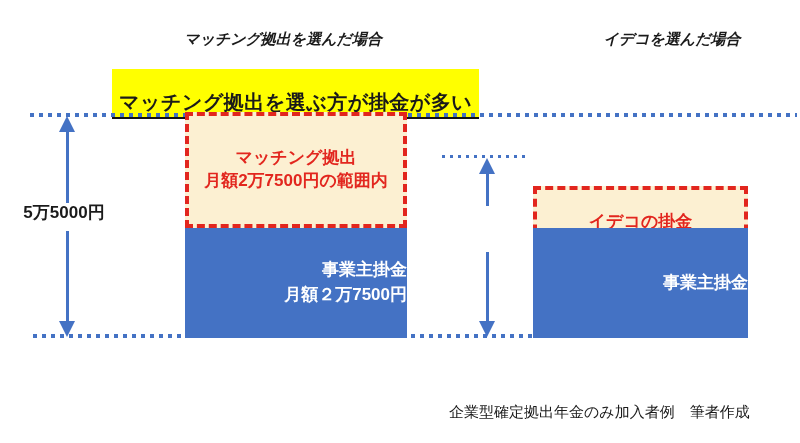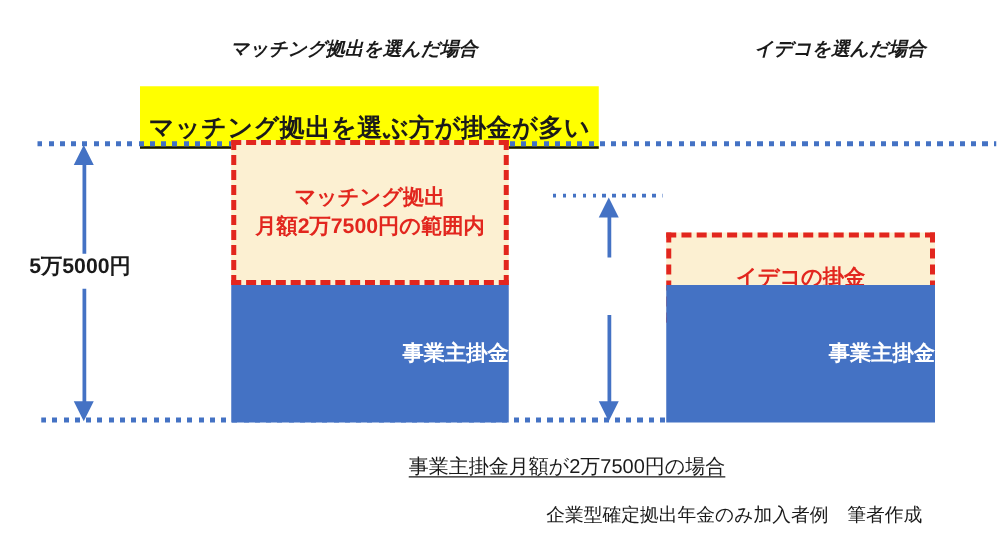--- a/index.html
+++ b/index.html
@@ -37,21 +37,21 @@
     background:var(--bar-blue);
     display:flex;flex-direction:column;align-items:flex-end;justify-content:center;
     color:#ffffff;font-weight:bold;font-size:17px;line-height:1.45;text-align:center;
     box-sizing:border-box;
   }
   .vshaft{width:3px;background:var(--bar-blue);}
   .tri-up{width:0;height:0;border-left:8px solid transparent;border-right:8px solid transparent;border-bottom:16px solid var(--bar-blue);}
   .tri-down{width:0;height:0;border-left:8px solid transparent;border-right:8px solid transparent;border-top:16px solid var(--bar-blue);}
   .measure-label{font-size:17px;font-weight:bold;text-align:center;line-height:1.2;}
   .caption{left:327px;top:363px;font-size:16px;text-decoration:underline;text-underline-offset:3px;white-space:nowrap;}
-  .credit{left:437px;top:403px;font-size:15px;white-space:nowrap;}
+  .credit{left:449px;top:403px;font-size:15px;white-space:nowrap;}
 </style>
 </head>
 <body>
 
 <div class="canvas">
 
   <div class="abs centered col-header" style="left:283px;">マッチング拠出を選んだ場合</div>
   <div class="abs centered col-header" style="left:672px;">イデコを選んだ場合</div>
 
   <div class="abs main-title">マッチング拠出を選ぶ方が掛金が多い</div>
@@ -70,25 +70,25 @@
   <div class="abs vshaft" style="left:486px;top:172px;height:34px;"></div>
   <div class="abs vshaft" style="left:486px;top:252px;height:70px;"></div>
   <div class="abs tri-down" style="left:479px;top:321px;"></div>
 
   <div class="abs dashed-box" style="left:185px;top:112px;width:222px;height:116px;">
     <div>マッチング拠出</div>
     <div>月額2万7500円の範囲内</div>
   </div>
   <div class="abs blue-box" style="left:185px;top:228px;width:222px;height:110px;">
     <div>事業主掛金</div>
+    <div>月額２万7500円</div>
   </div>
 
   <div class="abs dashed-box" style="left:533px;top:150px;width:215px;height:72px;margin-top:36px;">
     <div>イデコの掛金</div>
   </div>
   <div class="abs blue-box" style="left:533px;top:228px;width:215px;height:110px;">
     <div>事業主掛金</div>
   </div>
 
-  <div class="abs caption">事業主掛金月額が2万7500円の場合</div>
   <div class="abs credit">企業型確定拠出年金のみ加入者例　筆者作成</div>
 
 </div>
 
 </body></html>

